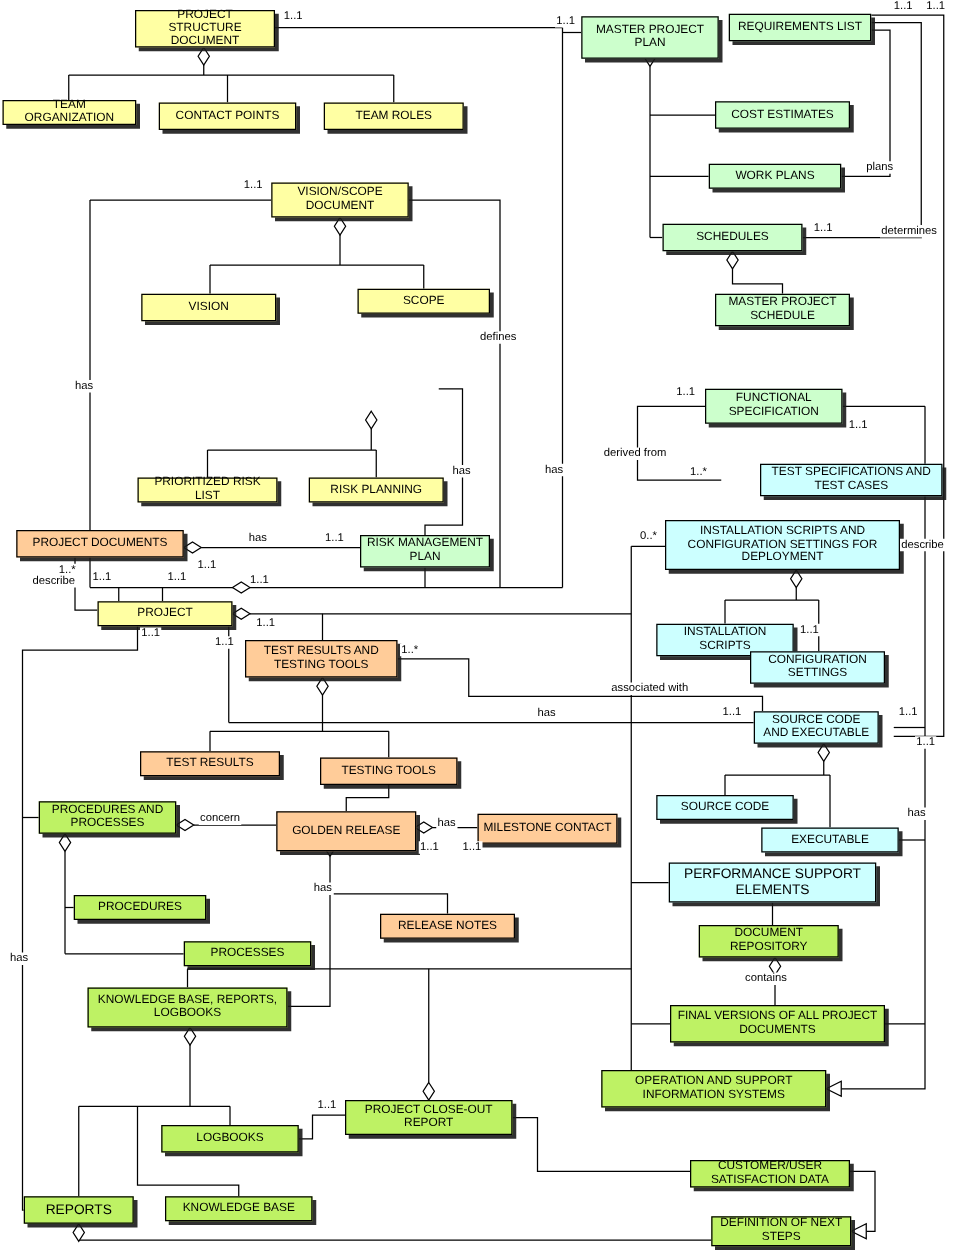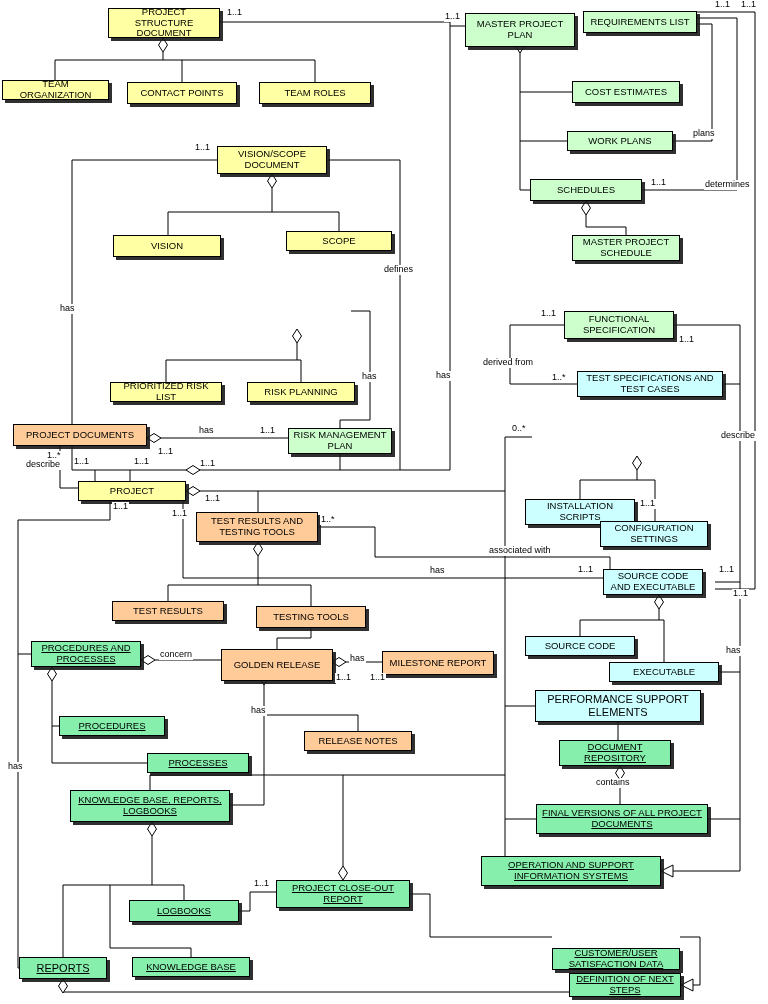--- a/index.html
+++ b/index.html
@@ -7,21 +7,21 @@
           font-family:"Liberation Sans",sans-serif;}
   #wires{position:absolute;left:0;top:0;}
   .node{position:absolute;border:1px solid #000;box-shadow:3px 3px 0 rgba(25,25,25,0.9);
         display:flex;align-items:center;justify-content:center;text-align:center;
         font-size:9.5px;line-height:1.15;padding:1px 3px;box-sizing:border-box;color:#000;}
   .node.big{font-size:11px;}
   .c-yellow{background:#ffffa3;}
   .c-green{background:#ccffcc;}
   .c-cyan{background:#ccffff;}
   .c-orange{background:#ffcc99;}
-  .c-white{background:#86efac;text-decoration:underline;}
+  .c-white{background:#bef264;}
   .elabel{position:absolute;font-size:9px;color:#000;white-space:nowrap;background:#fff;
           padding:0 1px;line-height:1.1;}
 </style>
 </head>
 <body>
 
 <div id="canvas">
 
   <svg id="wires" width="768" height="1004">
     <g stroke="#000" stroke-width="1" fill="none">
@@ -190,22 +190,25 @@
   <div class="node c-green" style="left:572px;top:235px;width:108px;height:26px">
       <span>MASTER PROJECT SCHEDULE</span>
     </div>
   <div class="node c-green" style="left:564px;top:311px;width:110px;height:28px">
       <span>FUNCTIONAL SPECIFICATION</span>
     </div>
   <div class="node c-green" style="left:288px;top:428px;width:104px;height:26px">
       <span>RISK MANAGEMENT PLAN</span>
     </div>
 
-  <div class="node c-cyan" style="left:577px;top:371px;width:146px;height:26px">
+  <div class="node c-cyan" style="left:608px;top:371px;width:146px;height:26px">
       <span>TEST SPECIFICATIONS AND TEST CASES</span>
+    </div>
+  <div class="node c-cyan" style="left:532px;top:416px;width:188px;height:40px">
+      <span>INSTALLATION SCRIPTS AND CONFIGURATION SETTINGS FOR DEPLOYMENT</span>
     </div>
   <div class="node c-cyan" style="left:525px;top:499px;width:110px;height:26px">
       <span>INSTALLATION SCRIPTS</span>
     </div>
   <div class="node c-cyan" style="left:600px;top:521px;width:108px;height:26px">
       <span>CONFIGURATION SETTINGS</span>
     </div>
   <div class="node c-cyan" style="left:603px;top:569px;width:100px;height:26px">
       <span>SOURCE CODE AND EXECUTABLE</span>
     </div>
@@ -228,21 +231,21 @@
   <div class="node c-orange" style="left:112px;top:601px;width:112px;height:20px">
       <span>TEST RESULTS</span>
     </div>
   <div class="node c-orange" style="left:256px;top:606px;width:110px;height:22px">
       <span>TESTING TOOLS</span>
     </div>
   <div class="node c-orange" style="left:221px;top:649px;width:112px;height:32px">
       <span>GOLDEN RELEASE</span>
     </div>
   <div class="node c-orange" style="left:382px;top:651px;width:112px;height:24px">
-      <span>MILESTONE REPORT</span>
+      <span>MILESTONE CONTACT</span>
     </div>
   <div class="node c-orange" style="left:304px;top:731px;width:108px;height:20px">
       <span>RELEASE NOTES</span>
     </div>
 
   <div class="node c-white" style="left:31px;top:641px;width:110px;height:26px">
       <span>PROCEDURES AND PROCESSES</span>
     </div>
   <div class="node c-white" style="left:59px;top:716px;width:106px;height:20px">
       <span>PROCEDURES</span>
@@ -261,21 +264,21 @@
     </div>
   <div class="node c-white" style="left:536px;top:804px;width:172px;height:30px">
       <span>FINAL VERSIONS OF ALL PROJECT DOCUMENTS</span>
     </div>
   <div class="node c-white" style="left:276px;top:880px;width:134px;height:28px">
       <span>PROJECT CLOSE-OUT REPORT</span>
     </div>
   <div class="node c-white" style="left:129px;top:900px;width:110px;height:22px">
       <span>LOGBOOKS</span>
     </div>
-  <div class="node c-white" style="left:552px;top:948px;width:128px;height:22px">
+  <div class="node c-white" style="left:552px;top:928px;width:128px;height:22px">
       <span>CUSTOMER/USER SATISFACTION DATA</span>
     </div>
   <div class="node c-white big" style="left:19px;top:957px;width:88px;height:22px">
       <span>REPORTS</span>
     </div>
   <div class="node c-white" style="left:132px;top:957px;width:118px;height:20px">
       <span>KNOWLEDGE BASE</span>
     </div>
   <div class="node c-white" style="left:569px;top:973px;width:112px;height:24px">
       <span>DEFINITION OF NEXT STEPS</span>

